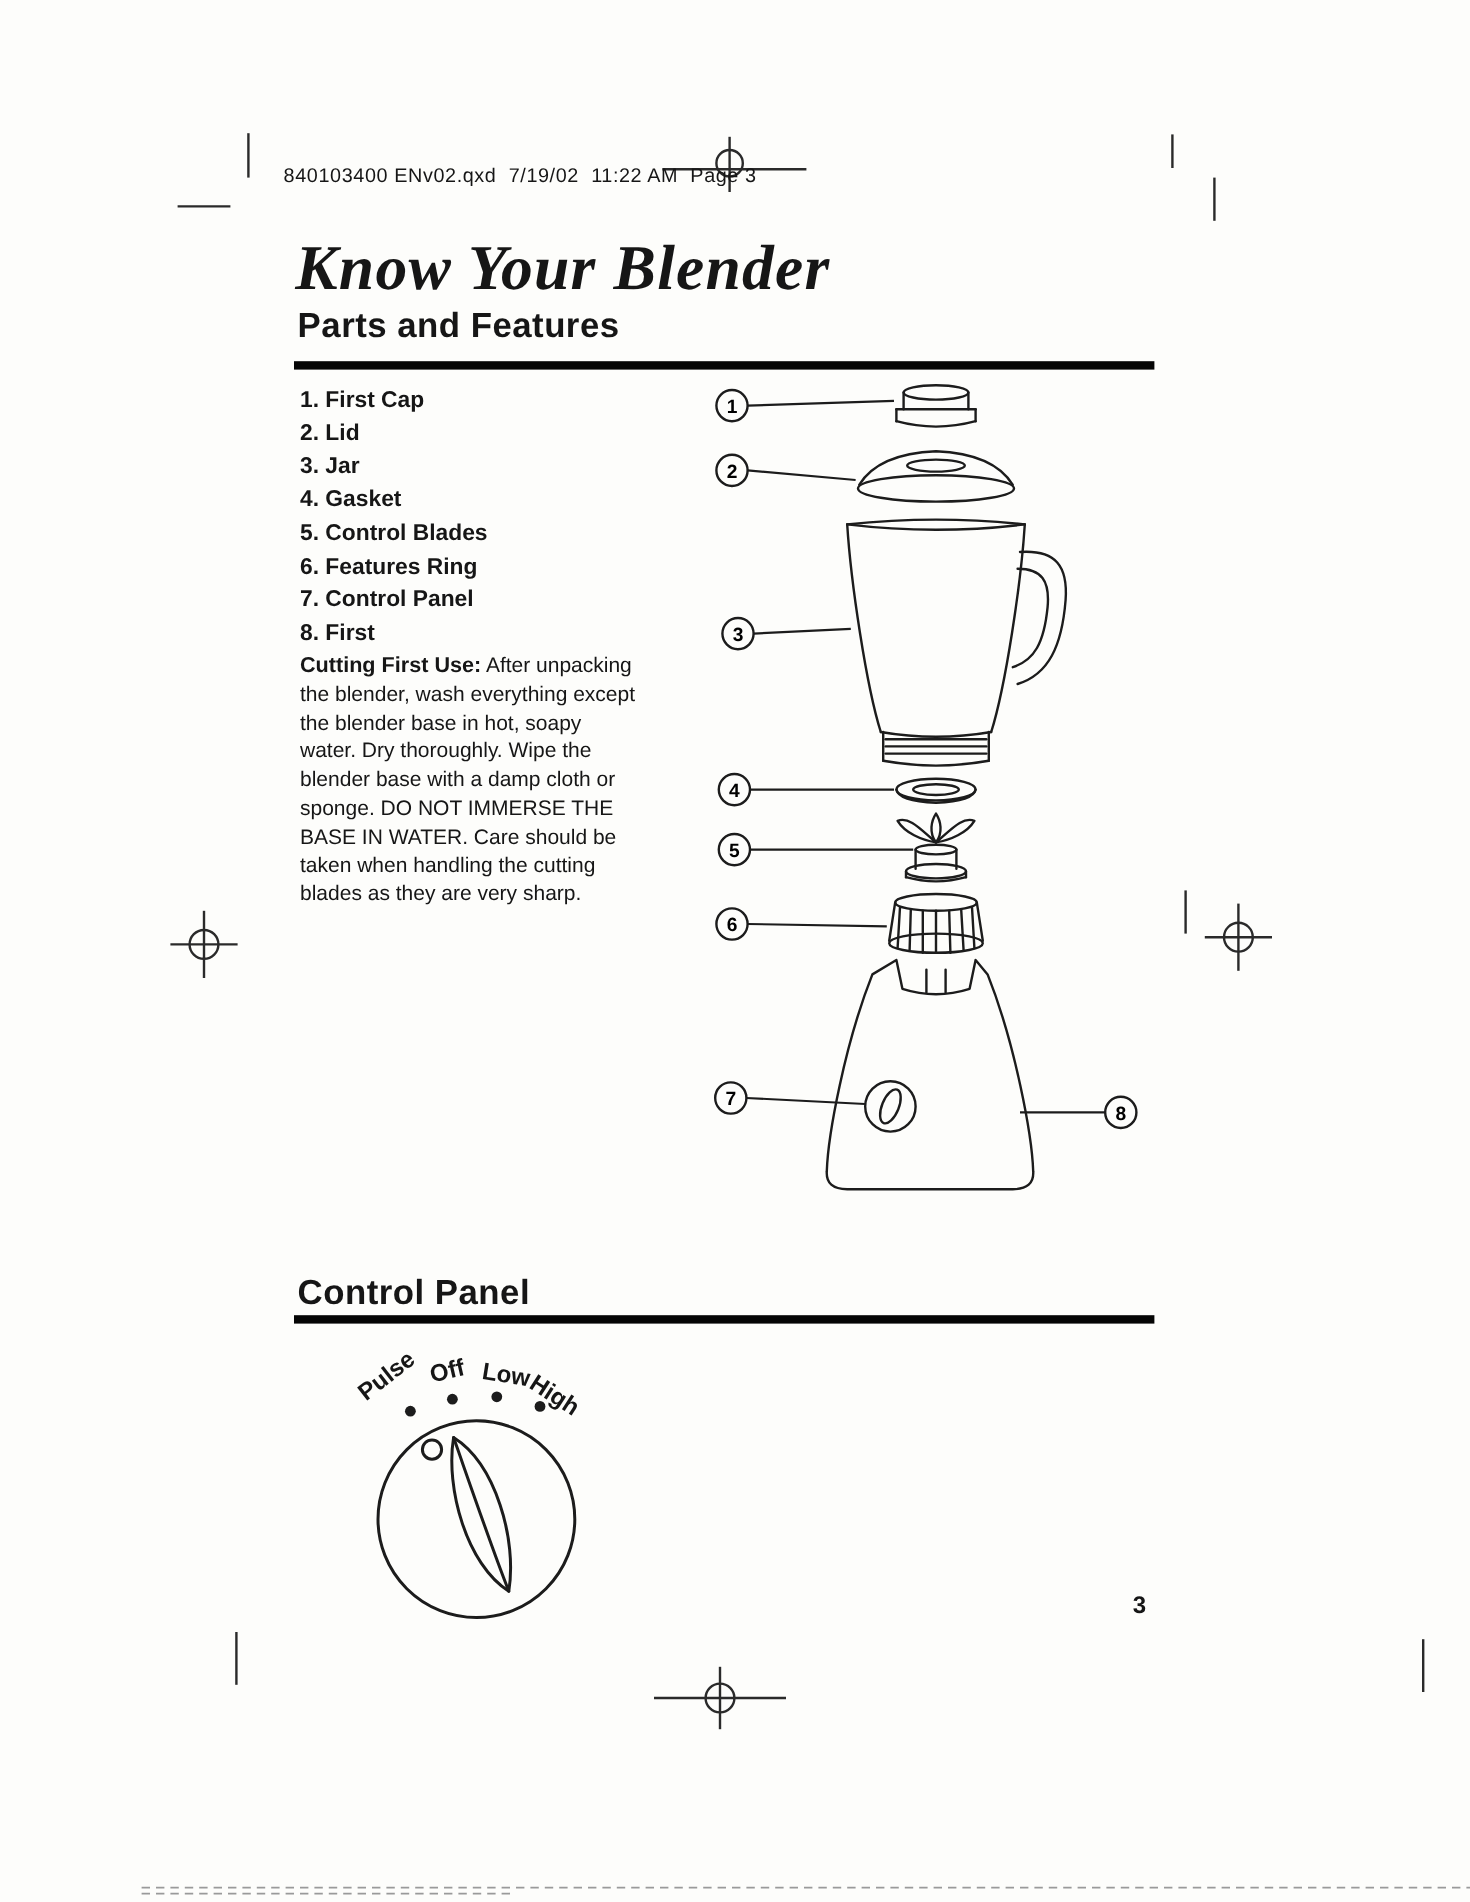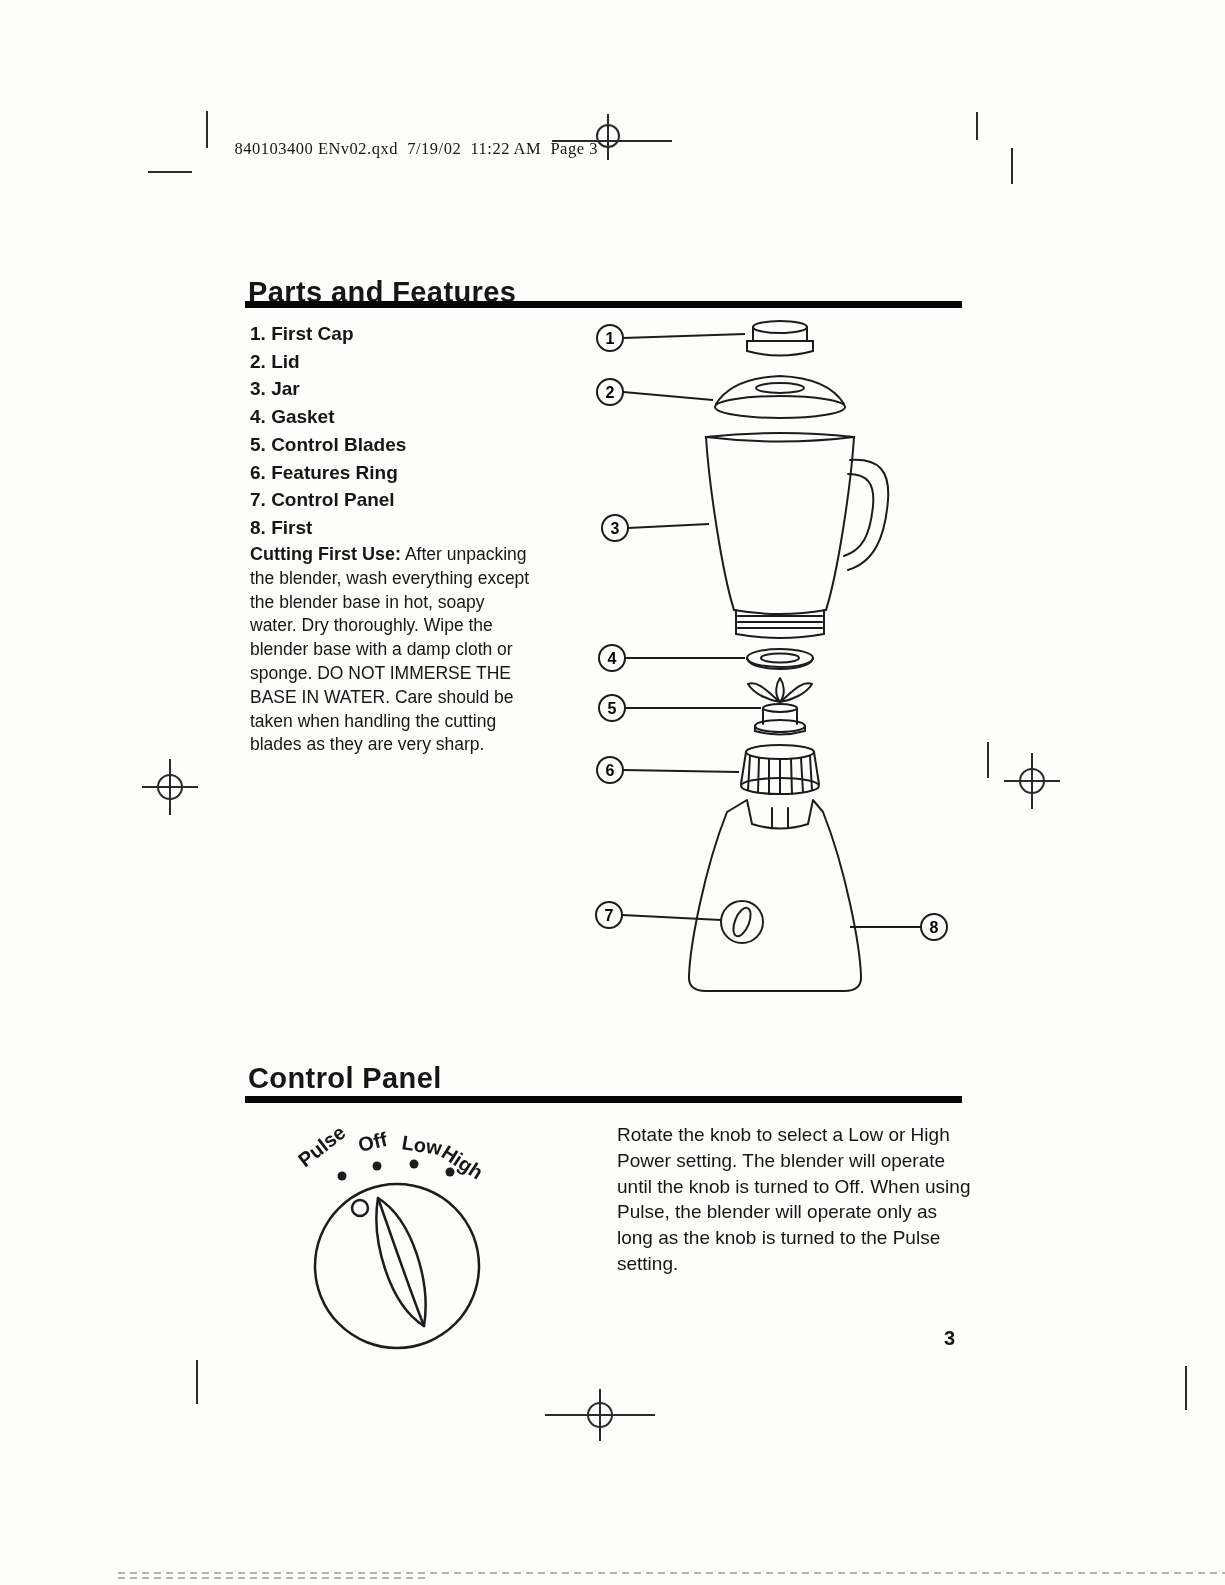--- a/index.html
+++ b/index.html
@@ -1,27 +1,27 @@
 <!DOCTYPE html>
 <html><head>
 <meta charset="utf-8">
 <style>
   * { margin:0; padding:0; box-sizing:border-box; }
   html,body { background:#e9e9e9; }
   body { font-family:"Liberation Sans", sans-serif; color:#161616; }
   .sheet { position:relative; width:1225px; height:1585px; background:#fdfdfb; overflow:hidden; }
 
-  .print-header { position:absolute; left:216px; top:119px; font-family:Liberation Serif, serif;
+  .print-header { position:absolute; left:216px; top:119px; font-family:Liberation Sans, sans-serif;
                   font-size:16.5px; letter-spacing:0.5px; white-space:pre;text-align:right; }
 
   .title { position:absolute; left:246px; top:194px; font-family:"Liberation Serif", serif;
            font-style:italic; font-weight:bold; font-size:53px; letter-spacing:1px; }
 
   .sec-heading { position:absolute; font-size:29px; font-weight:bold; letter-spacing:0.4px; }
-  .heading-parts { left:248px; top:276px; }
+  .heading-parts { left:248px; top:256px; }
   .heading-control { left:248px; top:1062px; }
   .rule { position:absolute; left:245px; width:717px; height:7px; background:#050505; }
   .rule-parts { top:301px; }
   .rule-control { top:1096px; }
 
   .parts-list { position:absolute; left:250px; top:320px; list-style:none; font-weight:bold; font-size:19px; }
   .parts-list li { line-height:27.7px; }
 
   .note { position:absolute; left:250px; top:543px; width:282px; font-size:17.5px; line-height:23.8px; }
   .note b { font-size:18px; }
@@ -69,20 +69,21 @@
     <g stroke="#9a9a9a" stroke-width="1.5" stroke-dasharray="7 5">
       <line x1="118" y1="1573" x2="1225" y2="1573"></line>
       <line x1="118" y1="1578" x2="430" y2="1578"></line>
     </g>
   </svg>
 
   <div class="print-header">
     <span>840103400 ENv02.qxd  7/19/02  11:22 AM  Page 3</span>
   </div>
 
+  <h1 class="title">Know Your Blender</h1>
 
   <h2 class="sec-heading heading-parts">Parts and Features</h2>
   <div class="rule rule-parts"></div>
 
   <ol class="parts-list">
     <li><span>1.</span> <span>First Cap</span></li>
     <li><span>2.</span> <span>Lid</span></li>
     <li><span>3.</span> <span>Jar</span></li>
     <li><span>4.</span> <span>Gasket</span></li>
     <li><span>5.</span> <span>Control Blades</span></li>
@@ -229,17 +230,16 @@
       <circle cx="168" cy="54" r="4.5"></circle>
     </g>
     <g font-family="Liberation Sans, sans-serif" font-size="20" font-weight="bold" fill="#161616">
       <text transform="translate(23 50) rotate(-38)">Pulse</text>
       <text transform="translate(78 34) rotate(-13)">Off</text>
       <text transform="translate(119 31) rotate(9)">Low</text>
       <text transform="translate(158 38) rotate(33)">High</text>
     </g>
   </svg>
 
-  <p class="body-text">Rotate the knob to select a Low or High Power setting. The blender will operate until the knob is turned to Off. When using Pulse, the blender will operate only as long as the knob is turned to the Pulse setting.</p>
 
   <div class="page-num">3</div>
 
 </div>
 
 </body></html>

